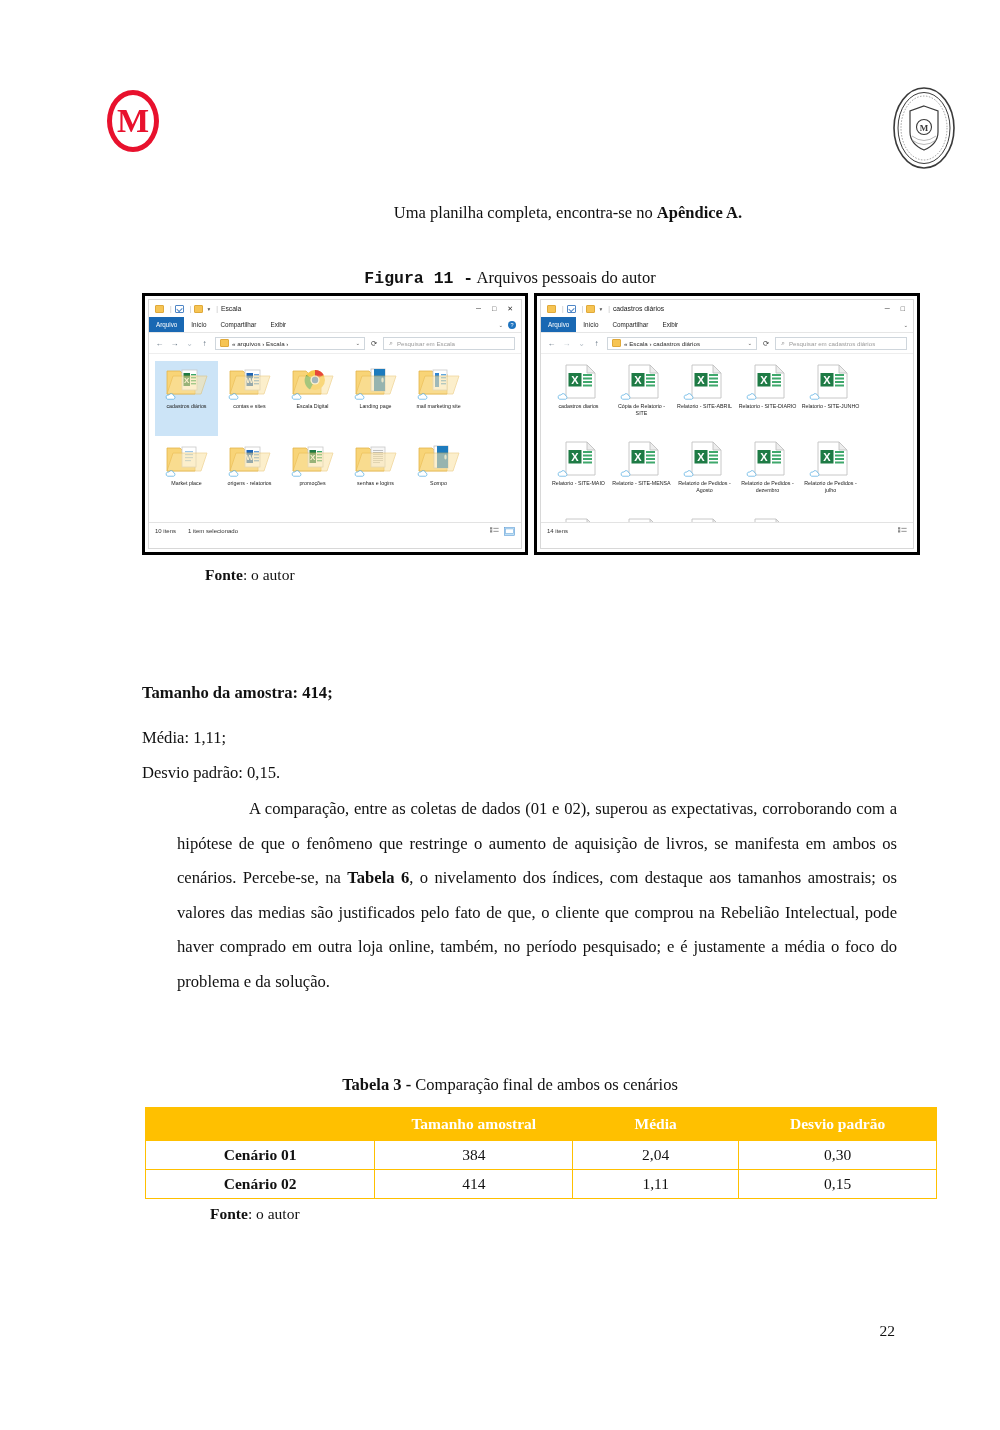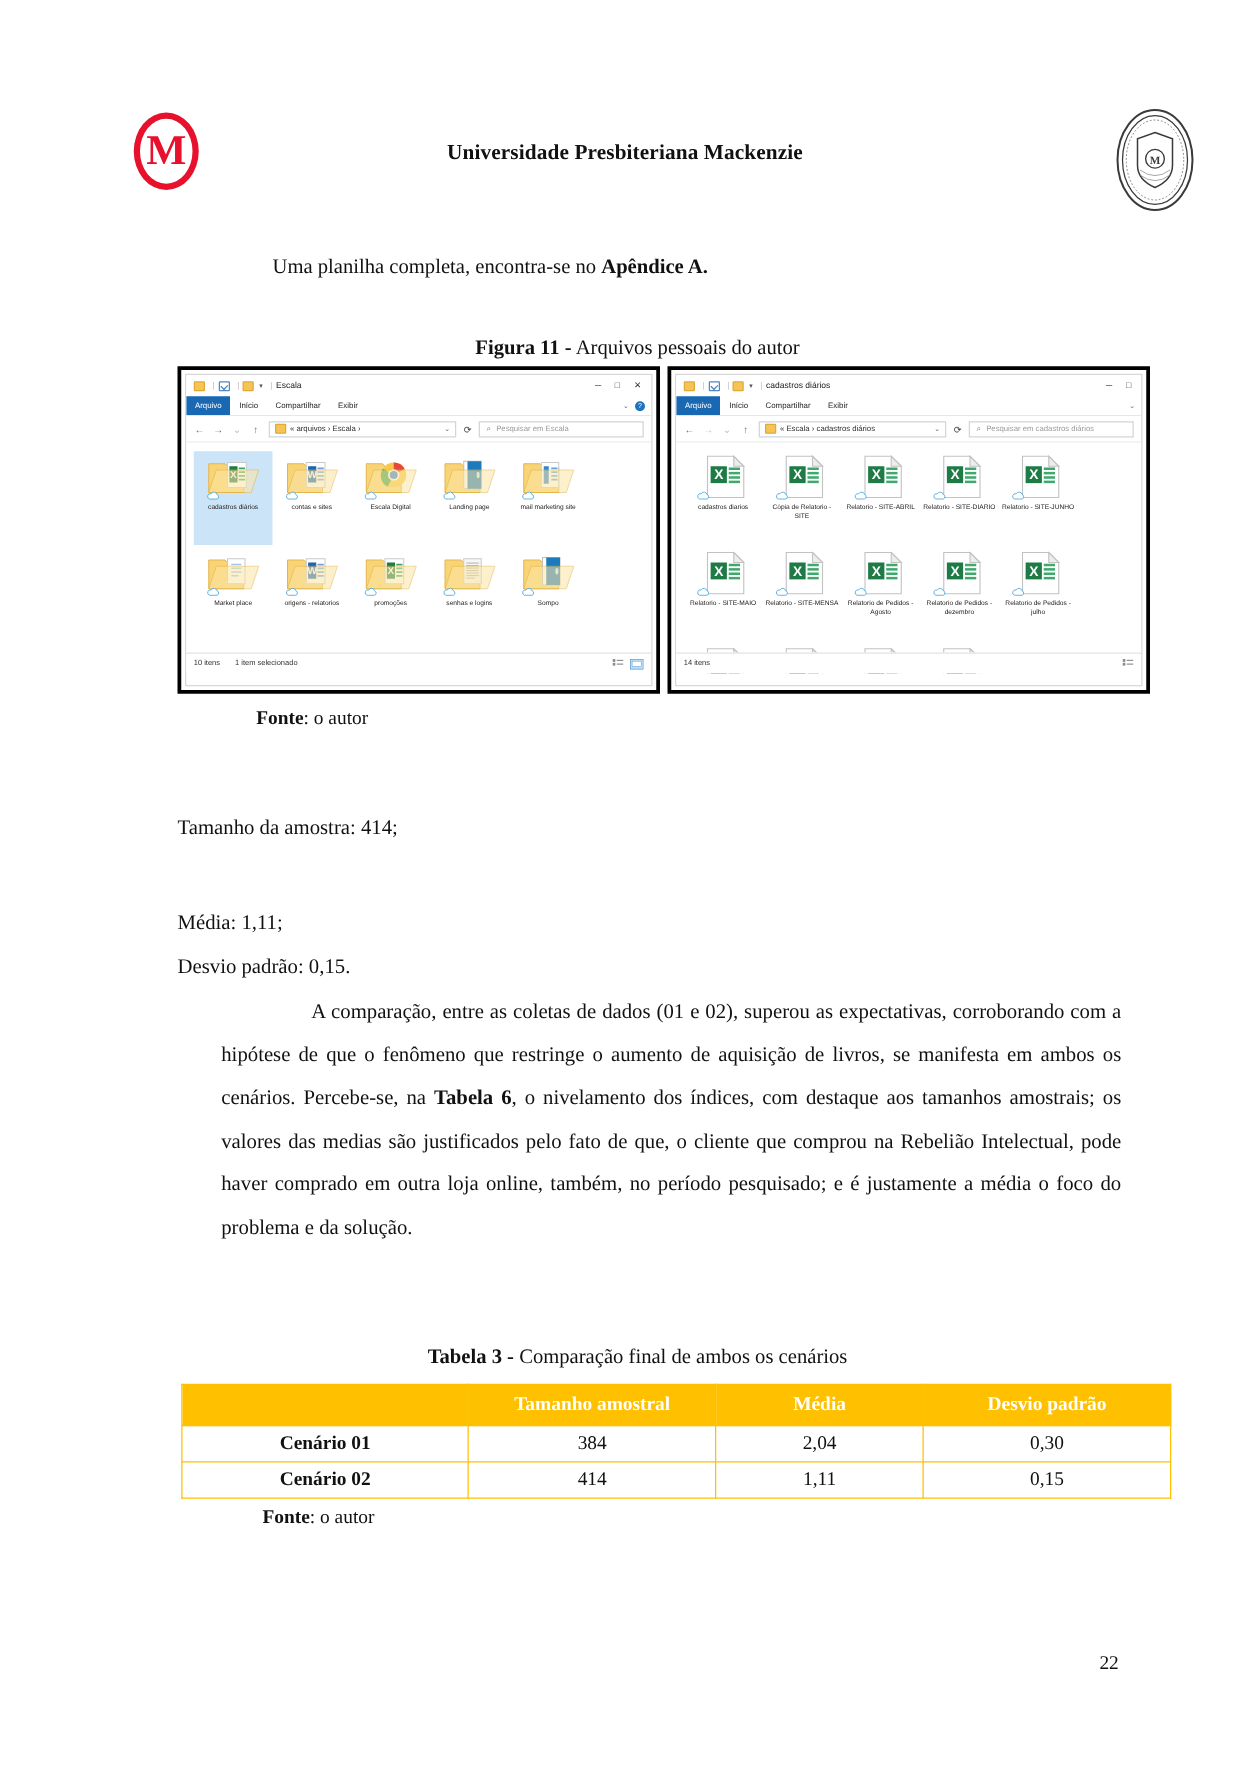--- a/index.html
+++ b/index.html
@@ -39,29 +39,29 @@
     font-weight:bold;font-size:17px;letter-spacing:.1px;
   }
   .seal{
     position:absolute;left:888px;top:6px;width:72px;height:88px;
   }
   .seal svg{display:block;}
 
   
   .intro-line{
     position:absolute;left:218px;top:200px;width:700px;
-    font-size:16.5px;line-height:1.55;
+    font-size:16.5px;line-height:1.55;text-align:center;
   }
   .intro-line b{font-weight:bold;}
 
   .fig-caption{
     position:absolute;left:140px;top:268px;width:740px;
     text-align:center;font-size:16.5px;
   }
-  .fig-caption .lbl{font-weight:bold;}
+  .fig-caption .lbl{font-weight:bold;font-family:Liberation Mono, monospace;}
 
   
   .figure{
     position:absolute;left:142px;top:293px;width:778px;height:262px;
     display:flex;gap:6px;
   }
   .win-frame{
     border:3px solid #000;
     background:#ffffff;
     box-sizing:border-box;
@@ -206,21 +206,20 @@
 </head>
 <body>
 
 <div class="page">
 
   <div class="doc-header">
     <div class="mack-logo">
       <div class="ring"></div>
       <div class="mletter">M</div>
     </div>
-    <div class="header-title">Universidade Presbiteriana Mackenzie</div>
     <div class="seal">
       <svg width="72" height="88" viewBox="0 0 72 88">
         <ellipse cx="36" cy="44" rx="30" ry="40" fill="#fff" stroke="#3a3a3a" stroke-width="1.6"></ellipse>
         <ellipse cx="36" cy="44" rx="26" ry="35.5" fill="none" stroke="#3a3a3a" stroke-width="1"></ellipse>
         <ellipse cx="36" cy="44" rx="23" ry="32" fill="none" stroke="#777" stroke-width="0.7" stroke-dasharray="1.5 1.5"></ellipse>
         <path d="M36 22 L50 27 L50 48 Q50 60 36 66 Q22 60 22 48 L22 27 Z" fill="#fff" stroke="#3a3a3a" stroke-width="1.2"></path>
         <circle cx="36" cy="43" r="7.5" fill="#fff" stroke="#3a3a3a" stroke-width="1.1"></circle>
         <text x="36" y="47" font-family="Liberation Serif, serif" font-size="9" font-weight="bold" fill="#3a3a3a" text-anchor="middle">M</text>
         <path d="M24 52 Q36 61 48 52" fill="none" stroke="#8a8a8a" stroke-width="0.6"></path>
         <path d="M24 56 Q36 65 48 56" fill="none" stroke="#8a8a8a" stroke-width="0.6"></path>
@@ -719,21 +718,21 @@
         </div>
 
       </div>
     </div>
   </div>
 
   <div class="fonte fonte-fig">
     <b>Fonte</b><span>: o autor</span>
   </div>
 
-  <div class="p-lines" style="top:645px;">Tamanho da amostra: 414;</div>
+  <div class="p-lines" style="top:676px;font-weight:bold;">Tamanho da amostra: 414;</div>
   <div class="p-lines" style="top:721px;">Média: 1,11;</div>
   <div class="p-lines" style="top:756px;">Desvio padrão: 0,15.</div>
 
   <div class="para p2" style="text-indent:72px;">
     <span>A comparação, entre as coletas de dados (01 e 02), superou as expectativas, corroborando com a hipótese de que o fenômeno que restringe o aumento de aquisição de livros, se manifesta em ambos os cenários. Percebe-se, na </span><b>Tabela 6</b><span>, o nivelamento dos índices, com destaque aos tamanhos amostrais; os valores das medias são justificados pelo fato de que, o cliente que comprou na Rebelião Intelectual, pode haver comprado em outra loja online, também, no período pesquisado; e é justamente a média o foco do problema e da solução.</span>
   </div>
 
   <div class="tab-caption">
     <span class="lbl">Tabela 3 -</span><span> Comparação final de ambos os cenários</span>
   </div>

